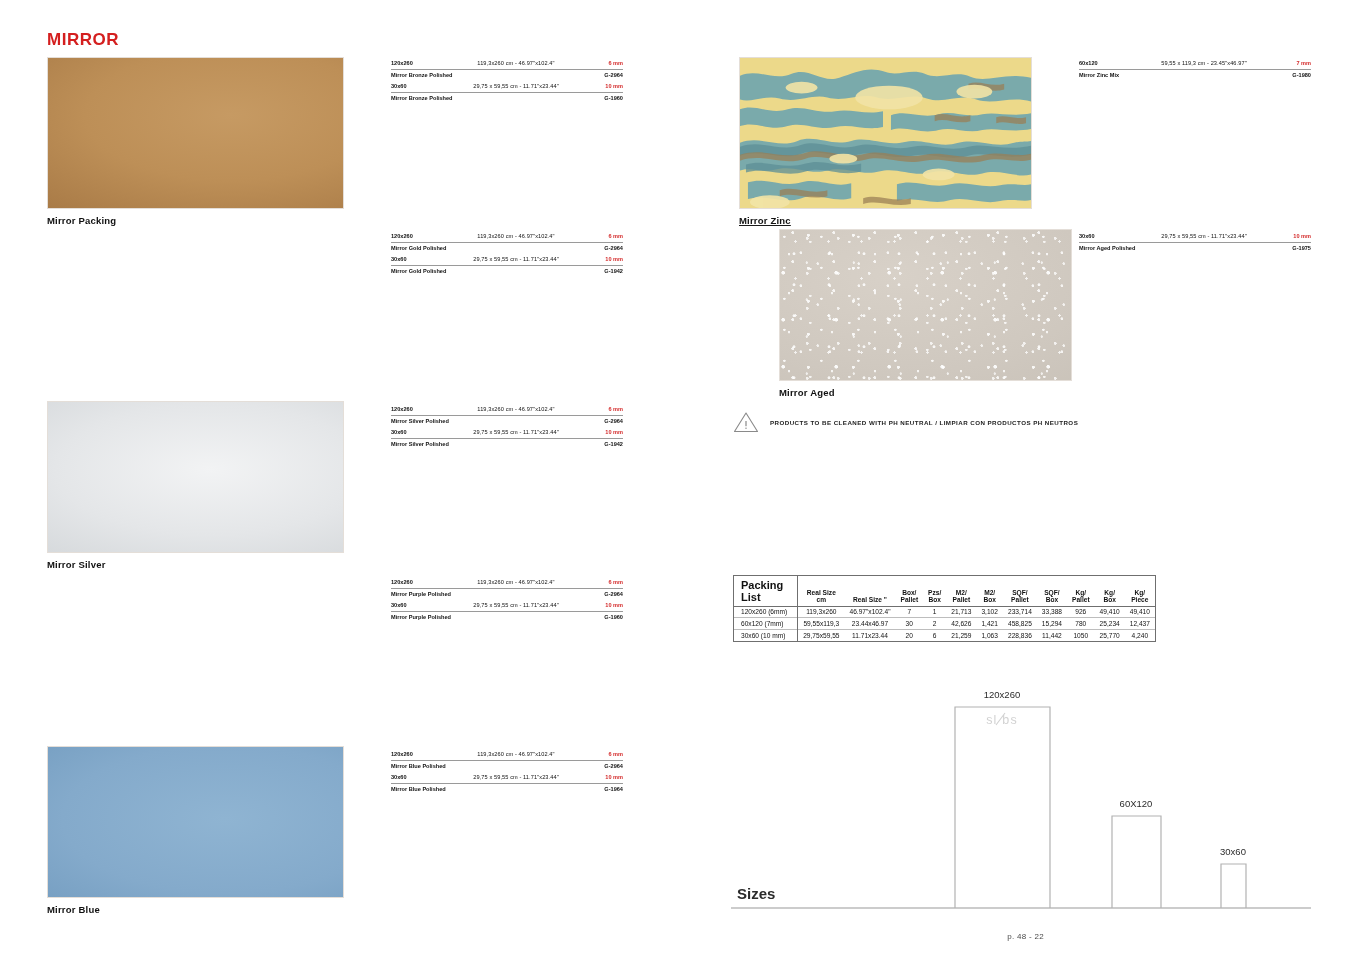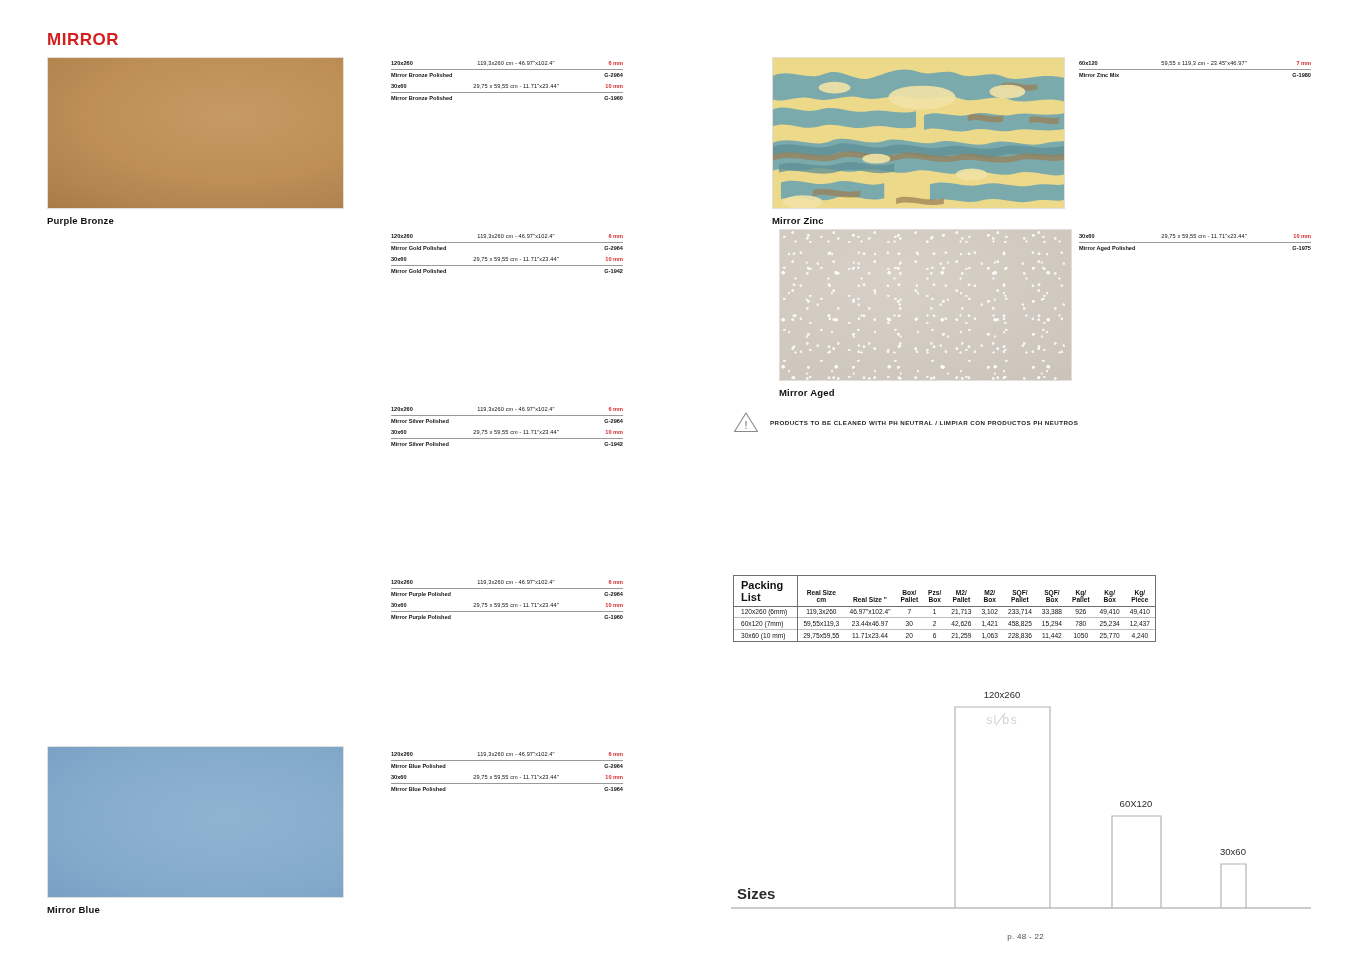--- a/index.html
+++ b/index.html
@@ -127,21 +127,21 @@
 </style>
 </head>
 <body>
 
 <div class="page">
 
   <div class="section-title">MIRROR</div>
 
   <div class="product" style="left:47px;top:57px;">
     <div class="swatch sw-bronze"></div>
-    <div class="prod-label">Purple Bronze</div>
+    <div class="prod-label">Mirror Packing</div>
   </div>
   <div class="spec" style="left:391px;top:58px;">
     <div class="row rule">
       <span class="c-size">120x260</span>
       <span class="c-dims">119,3x260 cm - 46.97"x102.4"</span>
       <span class="c-thk">6 mm</span>
     </div>
     <div class="row">
       <span class="c-name">Mirror Bronze Polished</span>
       <span class="c-code">G-2964</span>
@@ -171,20 +171,24 @@
       <span class="c-size">30x60</span>
       <span class="c-dims">29,75 x 59,55 cm - 11.71"x23.44"</span>
       <span class="c-thk">10 mm</span>
     </div>
     <div class="row">
       <span class="c-name">Mirror Gold Polished</span>
       <span class="c-code">G-1942</span>
     </div>
   </div>
 
+  <div class="product" style="left:47px;top:401px;">
+    <div class="swatch sw-silver"></div>
+    <div class="prod-label">Mirror Silver</div>
+  </div>
   <div class="spec" style="left:391px;top:404px;">
     <div class="row rule">
       <span class="c-size">120x260</span>
       <span class="c-dims">119,3x260 cm - 46.97"x102.4"</span>
       <span class="c-thk">6 mm</span>
     </div>
     <div class="row">
       <span class="c-name">Mirror Silver Polished</span>
       <span class="c-code">G-2964</span>
     </div>
@@ -238,21 +242,21 @@
       <span class="c-size">30x60</span>
       <span class="c-dims">29,75 x 59,55 cm - 11.71"x23.44"</span>
       <span class="c-thk">10 mm</span>
     </div>
     <div class="row">
       <span class="c-name">Mirror Blue Polished</span>
       <span class="c-code">G-1964</span>
     </div>
   </div>
 
-  <div class="product" style="left:772px;top:57px;">
+  <div class="product" style="left:739px;top:57px;text-decoration:underline;">
     <div class="swatch wide sw-zinc">
       <svg class="zinc-svg" viewBox="0 0 293 152" preserveAspectRatio="none">
         <rect width="293" height="152" fill="#ecd98a"></rect>
         <g fill="#74a8ad" opacity="0.95">
           <path d="M0,18 C18,10 34,24 52,16 C70,9 82,26 100,20 C116,15 128,8 146,14 C160,19 172,10 186,16 C202,23 216,12 232,19 C248,26 266,14 293,20 L293,44 C272,38 256,48 238,42 C220,36 206,47 188,41 C170,35 156,45 138,40 C120,35 106,45 88,40 C72,36 58,46 40,41 C24,37 12,46 0,42 Z"></path>
           <path d="M0,52 C16,46 30,58 48,52 C64,47 78,57 96,54 C112,51 126,58 144,54 L144,70 C126,74 112,66 96,70 C78,74 64,64 48,69 C30,75 16,63 0,69 Z"></path>
           <path d="M152,58 C168,52 182,62 200,57 C214,53 228,61 244,57 C258,54 272,60 293,56 L293,72 C272,76 258,70 244,73 C228,77 214,69 200,73 C182,78 168,68 152,73 Z"></path>
           <path d="M0,86 C20,78 38,92 58,84 C76,77 92,90 112,84 C130,79 146,90 166,85 C184,81 200,92 220,86 C238,81 256,92 276,86 C284,84 288,85 293,84 L293,118 C278,122 262,112 244,117 C226,122 210,111 192,116 C174,121 158,110 140,115 C122,120 106,109 88,114 C70,119 54,108 36,113 C22,117 12,110 0,114 Z"></path>
           <path d="M8,126 C26,120 42,132 62,126 C78,121 94,132 112,127 L112,142 C94,147 78,136 62,142 C42,149 26,137 8,143 Z"></path>
           <path d="M158,128 C176,122 192,133 212,128 C228,124 244,133 262,129 C274,126 284,130 293,128 L293,144 C284,146 274,142 262,145 C244,149 228,140 212,144 C192,150 176,139 158,145 Z"></path>

